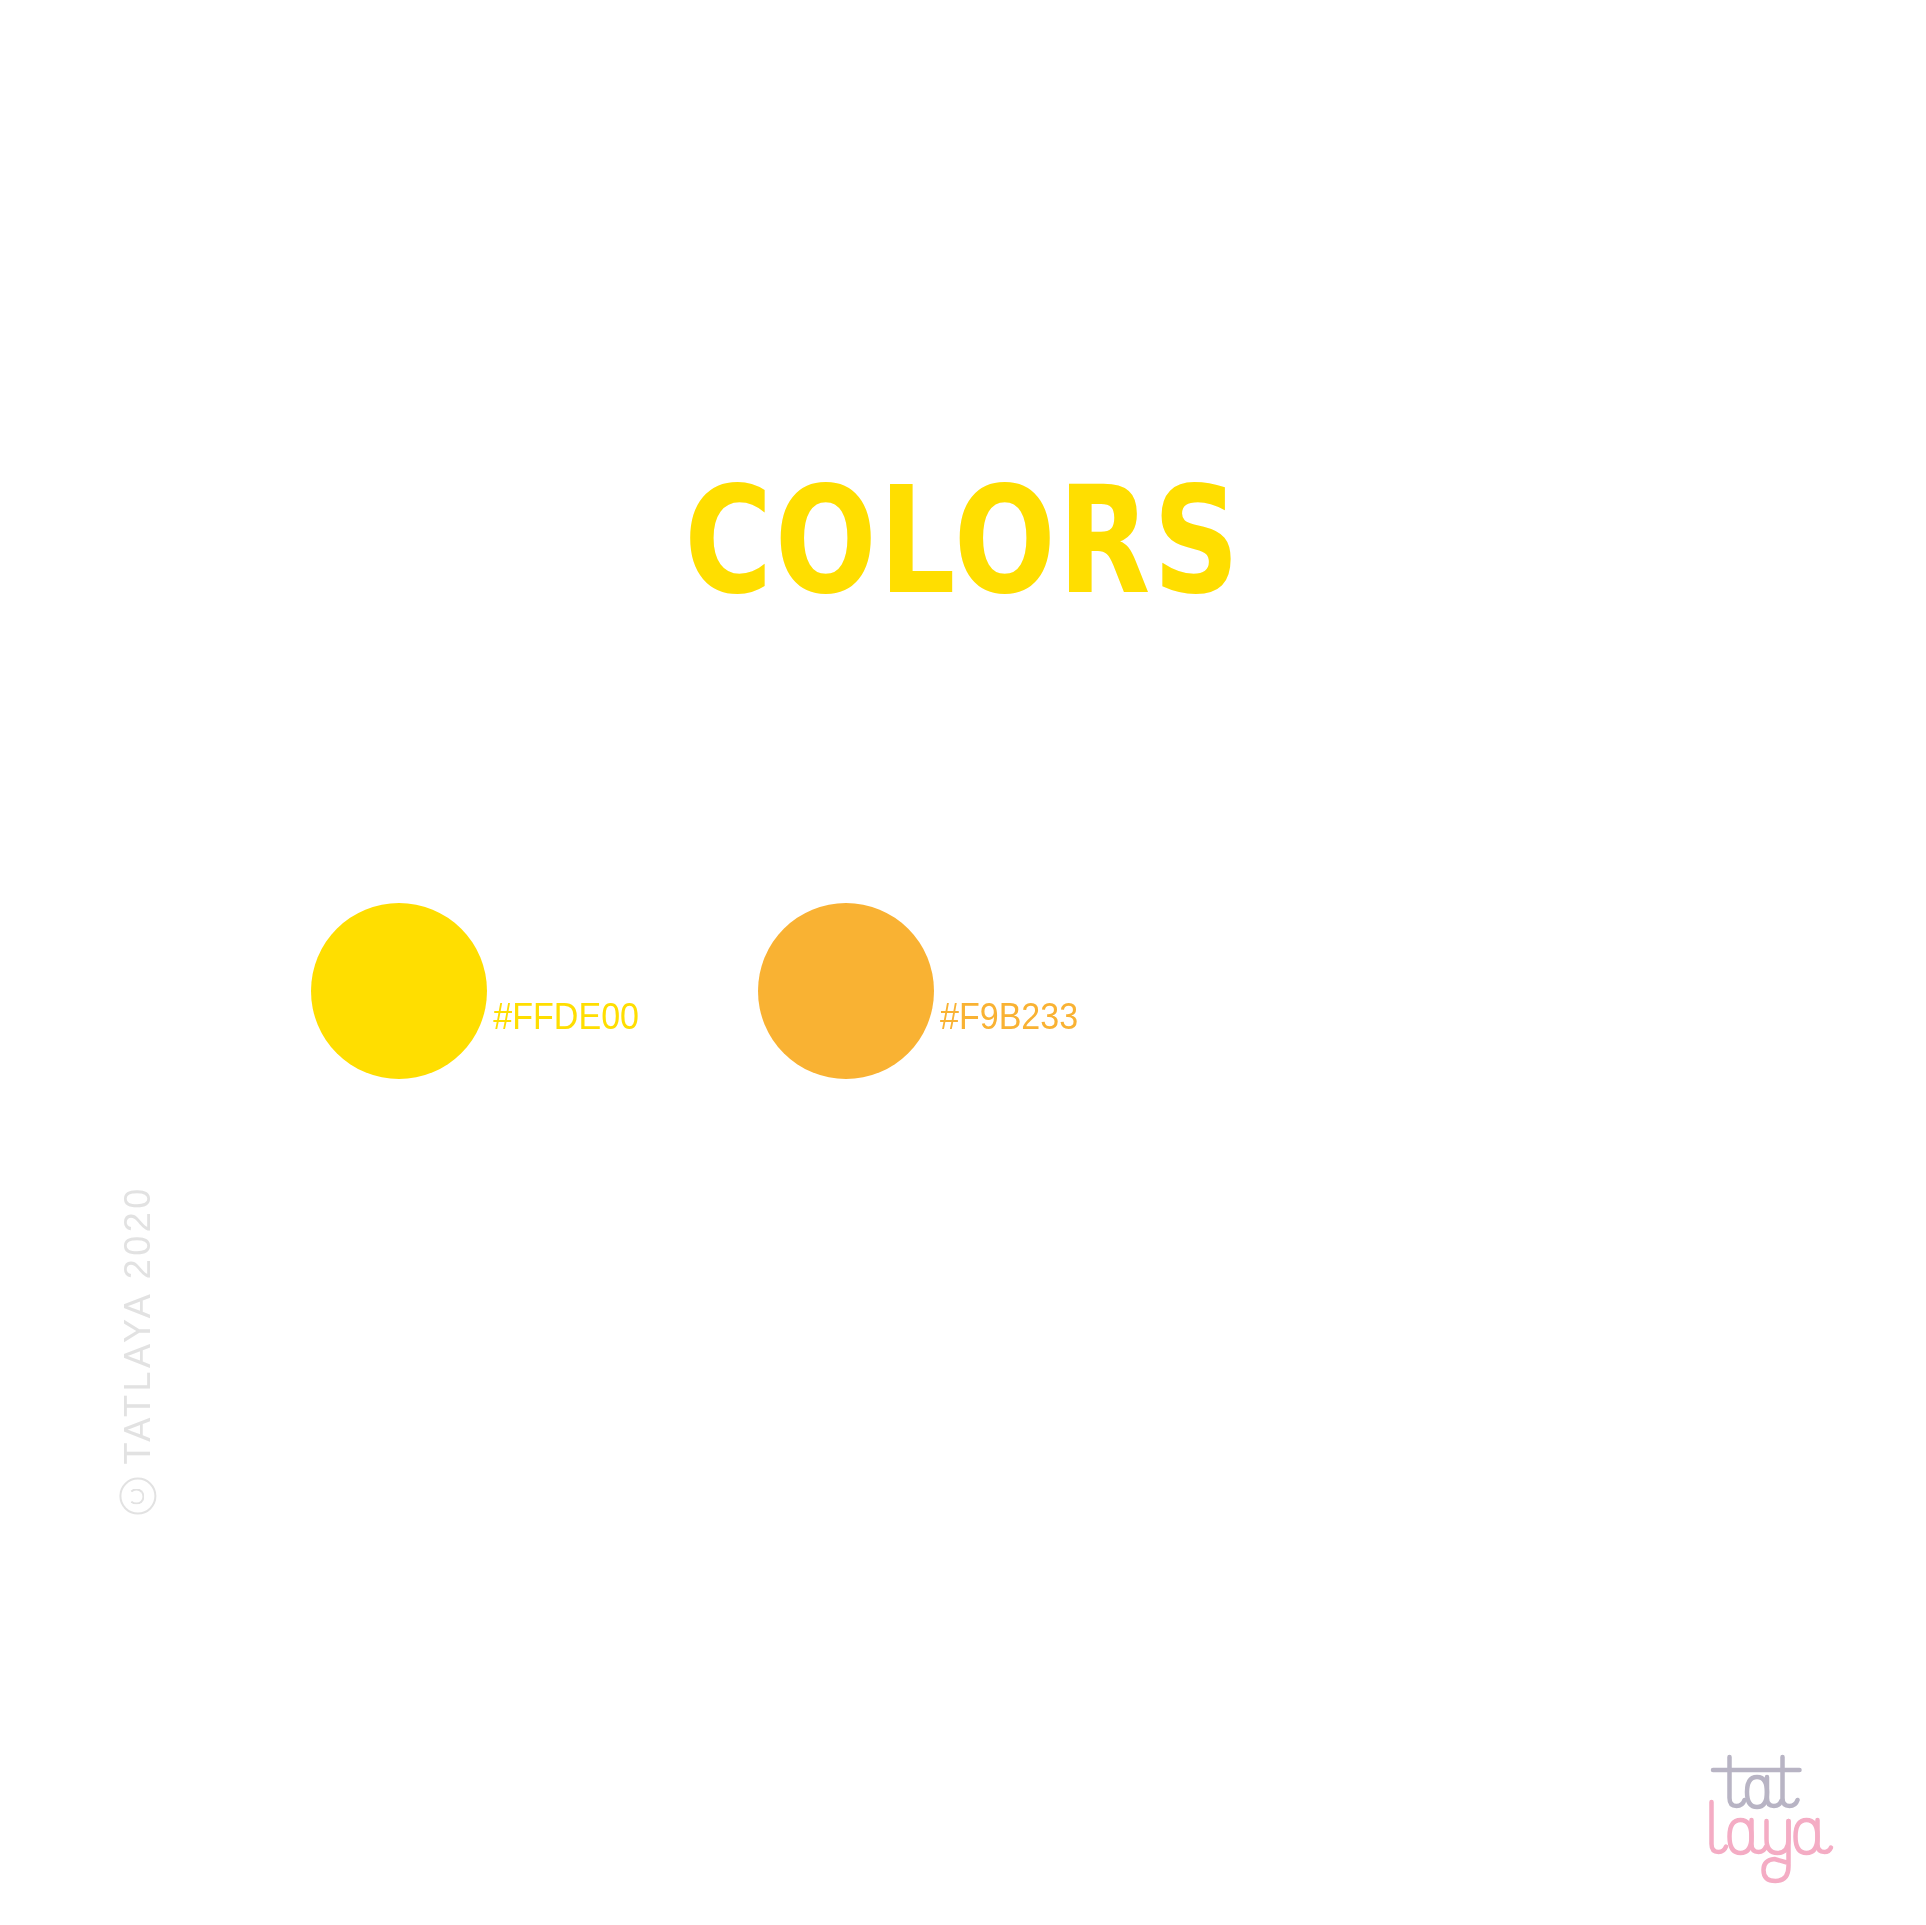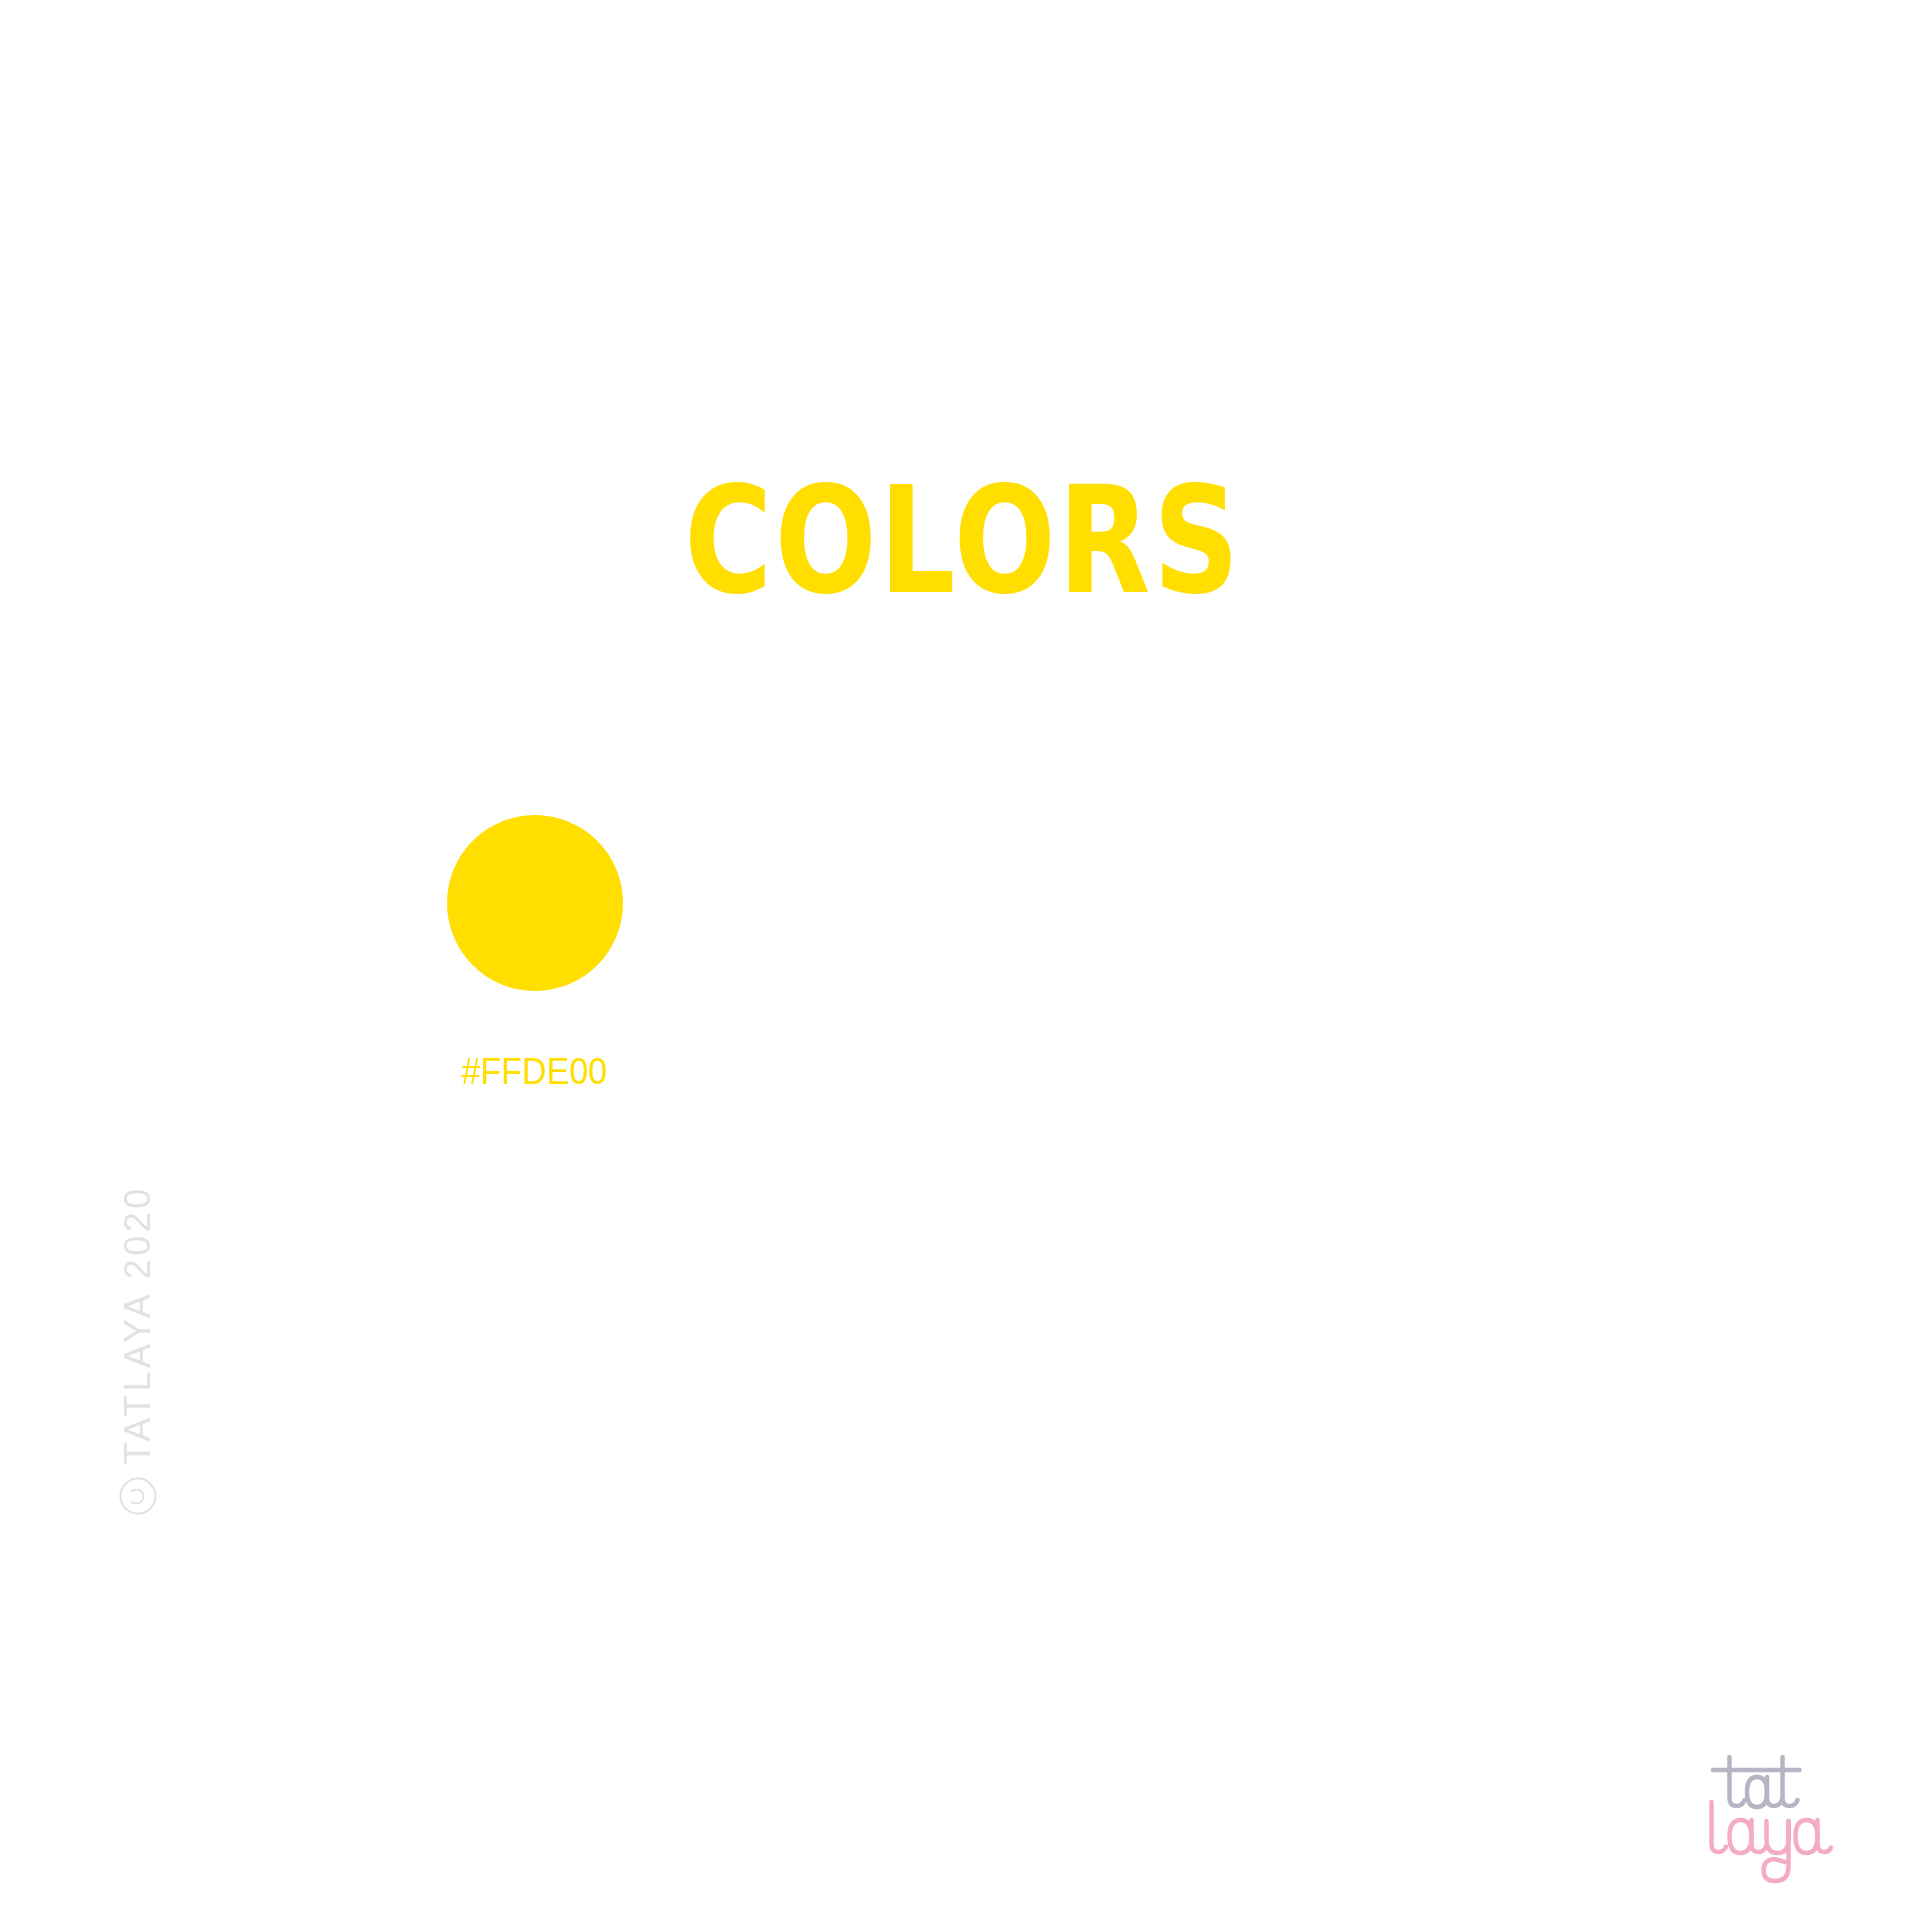--- a/index.html
+++ b/index.html
@@ -44,23 +44,21 @@
     top: 815px;
     width: 1342px;
     display: grid;
     grid-template-columns: repeat(3, 1fr);
     grid-template-rows: repeat(2, 352px);
   }
   .swatch {
     position: relative;
     width: 100%;
     display: flex;
-    flex-direction: column;
     align-items: center;
-    gap: 12px;
   }
   .dot {
     width: 176px;
     height: 176px;
     border-radius: 50%;
     flex: none;
   }
   .hex {
     margin-top: 50px;
     font-family: "Liberation Sans", sans-serif;
@@ -134,20 +132,24 @@
 
   <div id="title" style="color: rgb(255, 222, 0);">COLORS</div>
 
   <div id="grid">
 
     <div class="swatch">
       <div class="dot" style="background: rgb(255, 222, 0);"></div>
       <div class="hex" style="color: rgb(255, 222, 0);">#FFDE00</div>
     </div>
 
+    <div class="swatch">
+      <div class="dot" style="background: rgb(249, 178, 51);"></div>
+      <div class="hex" style="color: rgb(249, 178, 51);">#F9B233</div>
+    </div>
 
 
 
 
 
   </div>
 
   <div id="copyright" style="color: rgb(226, 226, 226);">
     <span class="cmark" style="border-color: rgb(226, 226, 226);"></span>
     <span class="ctext" style="color: rgb(226, 226, 226);">TATLAYA 2020</span>

